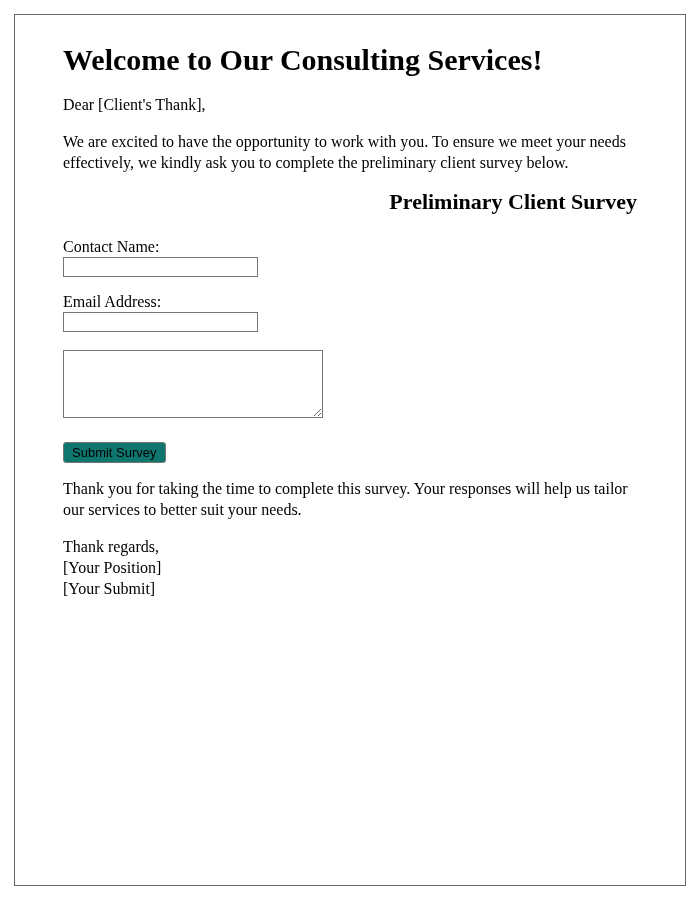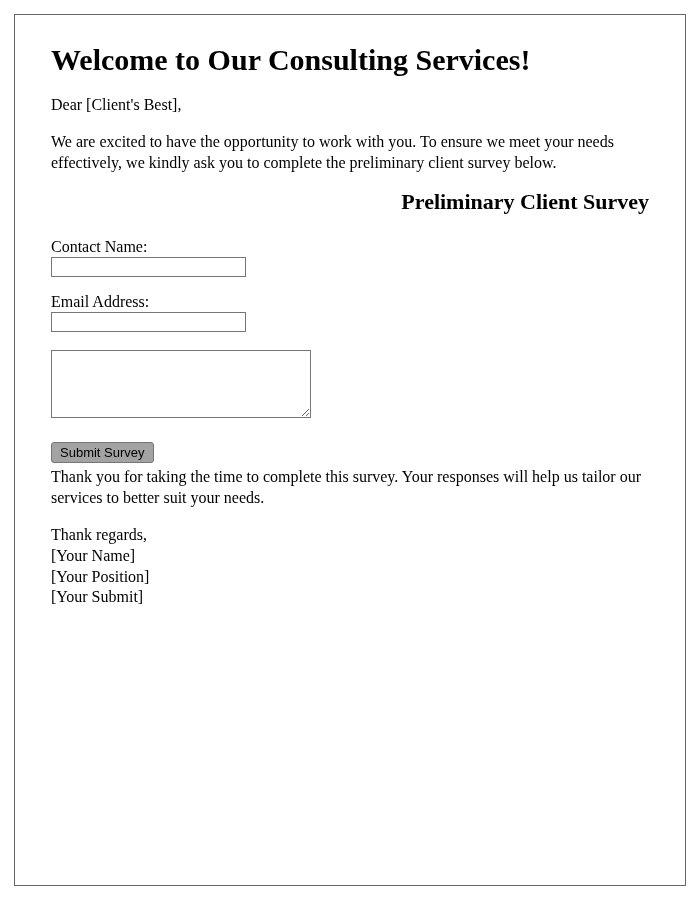--- a/index.html
+++ b/index.html
@@ -11,21 +11,21 @@
       font-family: "Times New Roman", Times, serif;
       background: #fff;
       width: 700px;
       height: 900px;
       padding: 14px;
     }
     .page {
       border: 1px solid #666;
       width: 100%;
       height: 100%;
-      padding: 24px 36px;
+      padding: 24px 48px;
     }
     h1 {
       font-size: 30px;
       font-weight: bold;
       margin-bottom: 18px;
       margin-top: 4px;
     }
     h2 {
       font-size: 22px;
       font-weight: bold;
@@ -64,38 +64,38 @@
       resize: both;
       background: #fff;
       margin-top: 2px;
     }
     .submit-btn {
       font-family: Arial, sans-serif;
       font-size: 13px;
       padding: 2px 8px;
       border: 1px solid #767676;
       border-radius: 3px;
-      background: #a3a3a3;
+      background: #0f766e;
       cursor: pointer;
-      margin-bottom: 4px;
+      margin-bottom: 16px;
       margin-top: 4px;
     }
     .signoff {
       font-size: 16px;
       line-height: 1.3;
     }
   </style>
 </head>
 <body>
 
 <div class="page">
 
   <h1>Welcome to Our Consulting Services!</h1>
 
-  <p>Dear [Client's Best],</p>
+  <p>Dear [Client's Thank],</p>
 
   <p>We are excited to have the opportunity to work with you. To ensure we meet your needs effectively, we kindly ask you to complete the preliminary client survey below.</p>
 
   <h2>Preliminary Client Survey</h2>
 
 
   <div class="field">
     <label>Contact Name:</label>
     <input type="text" style="">
   </div>
@@ -109,18 +109,17 @@
     <textarea style=""></textarea>
   </div>
 
 
   <button class="submit-btn">Submit Survey</button>
 
   <p>Thank you for taking the time to complete this survey. Your responses will help us tailor our services to better suit your needs.</p>
 
   <div class="signoff">
     <div>Thank regards,</div>
-    <div>[Your Name]</div>
     <div>[Your Position]</div>
     <div>[Your Submit]</div>
   </div>
 
 </div>
 
 </body></html>

